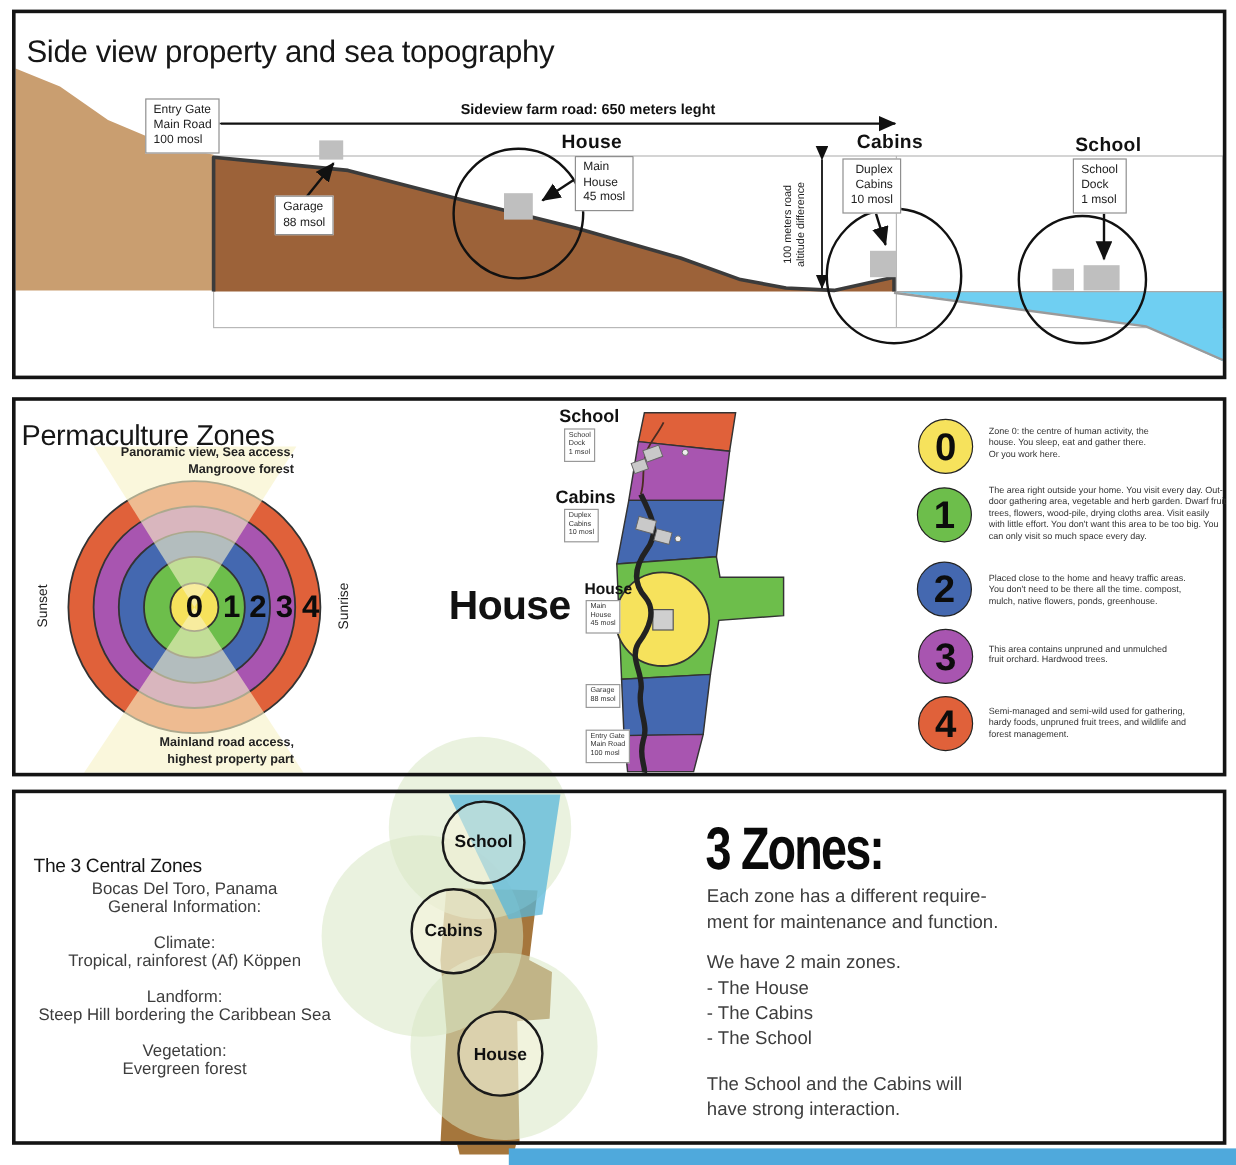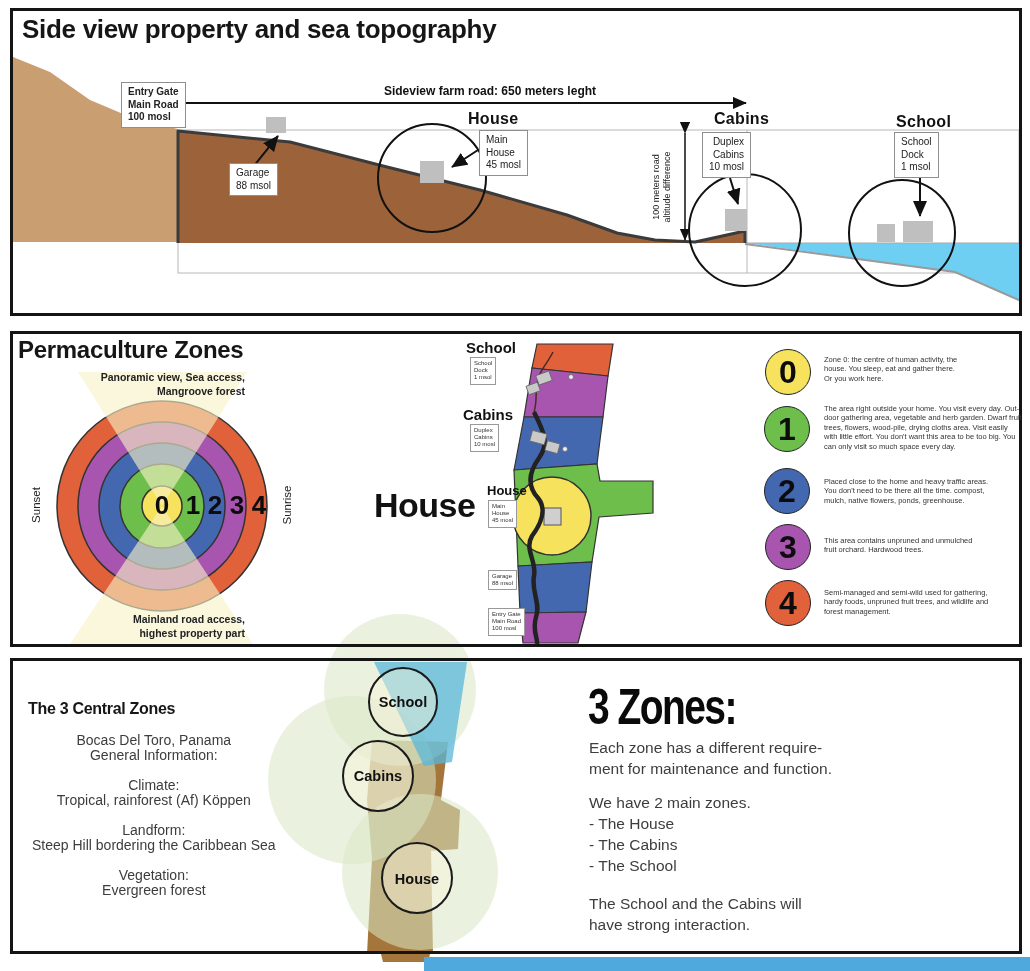--- a/index.html
+++ b/index.html
@@ -1,20 +1,20 @@
 <!DOCTYPE html>
 <html><head>
 <meta charset="utf-8">
 <style>
   html,body{margin:0;padding:0;background:#fff;}
   body{position:relative;width:1030px;height:971px;font-family:"Liberation Sans",sans-serif;color:#111;overflow:hidden;}
   svg.scene{position:absolute;left:0;top:0;z-index:1;}
   .txt{position:absolute;z-index:2;}
   .pre{white-space:pre-line;}
-  .ptitle{font-size:26px;font-weight:700;letter-spacing:-0.3px;color:#161616;}
+  .ptitle{font-size:26px;font-weight:400;letter-spacing:-0.3px;color:#161616;margin-top:14px;}
   .arealbl{font-size:16px;font-weight:800;letter-spacing:.3px;color:#111;}
   .box{background:#fff;border:1px solid #8f8f8f;padding:3px 6px;font-size:10px;line-height:12.5px;color:#222;white-space:pre-line;}
   .boxS{background:#fff;border:1px solid #999;padding:2px 3px;font-size:6px;line-height:7.2px;color:#333;white-space:pre-line;}
   .rot{transform:rotate(-90deg);transform-origin:center;text-align:center;}
   .num{font-size:26px;font-weight:800;color:#0c0c0c;width:26px;text-align:center;}
   .lcirc{width:44px;height:44px;border-radius:50%;border:1.5px solid #222;display:flex;align-items:center;justify-content:center;font-size:32px;font-weight:800;color:#0c0c0c;}
   .ldesc{font-size:7.5px;line-height:9.4px;color:#333;white-space:pre-line;}
   .conetxt{font-size:10.5px;font-weight:600;line-height:14px;text-align:right;color:#222;white-space:pre-line;}
   .maplbl{font-size:14.5px;font-weight:800;text-align:center;color:#101010;}
   .bodytxt{font-size:15.5px;line-height:21px;color:#3d3d3d;white-space:pre-line;}
@@ -114,21 +114,21 @@
 </svg>
 
 <div class="txt ptitle" style="left:22px;top:14px;">Side view property and sea topography</div>
 <div class="txt" style="left:355px;top:84px;width:270px;text-align:center;font-size:12px;font-weight:600;">Sideview farm road: 650 meters leght</div>
 <div class="txt arealbl" style="left:468px;top:110px;">House</div>
 <div class="txt arealbl" style="left:714px;top:110px;">Cabins</div>
 <div class="txt arealbl" style="left:896px;top:113px;">School</div>
 <div class="txt rot pre" style="left:602px;top:176px;width:120px;font-size:9px;line-height:11px;color:#222;">100 meters road
 altitude difference</div>
 
-<div class="txt box" style="left:121px;top:82px;font-weight:bold;">Entry Gate
+<div class="txt box" style="left:121px;top:82px;">Entry Gate
 Main Road
 100 mosl</div>
 <div class="txt box" style="left:229px;top:163px;">Garage
 88 msol</div>
 <div class="txt box" style="left:479px;top:130px;">Main
 House
 45 mosl</div>
 <div class="txt box" style="left:702px;top:132px;text-align:right;">Duplex
 Cabins
 10 mosl</div>

